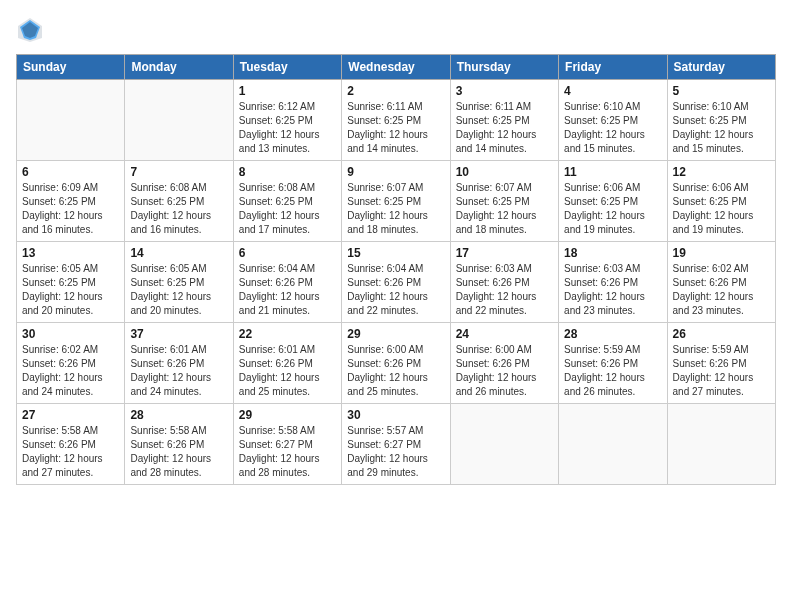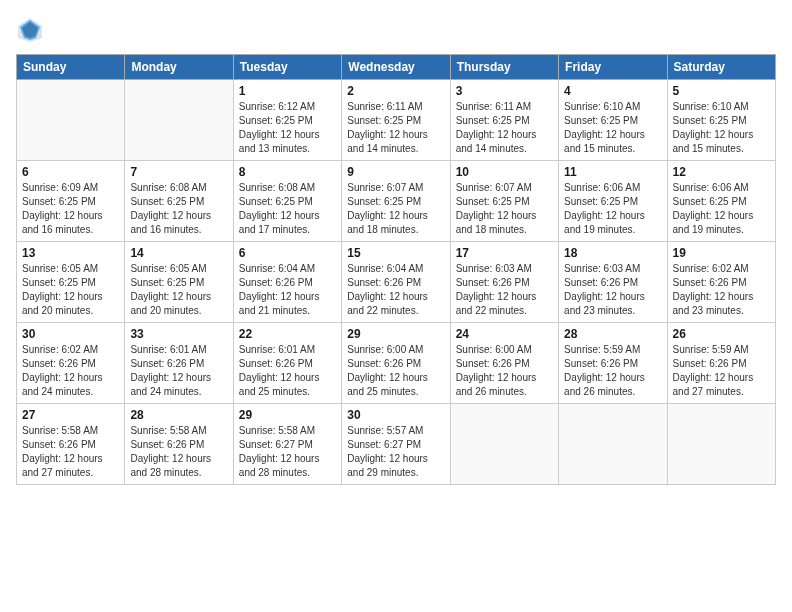--- a/index.html
+++ b/index.html
@@ -203,21 +203,21 @@
           <div class="day-num">19</div>
           <div class="day-info">Sunrise: 6:02 AM<br>Sunset: 6:26 PM<br>Daylight: 12 hours<br>and 23 minutes.</div>
         </td>
       </tr>
       <tr class="week-row">
         <td>
           <div class="day-num">30</div>
           <div class="day-info">Sunrise: 6:02 AM<br>Sunset: 6:26 PM<br>Daylight: 12 hours<br>and 24 minutes.</div>
         </td>
         <td>
-          <div class="day-num">33</div>
+          <div class="day-num">37</div>
           <div class="day-info">Sunrise: 6:01 AM<br>Sunset: 6:26 PM<br>Daylight: 12 hours<br>and 24 minutes.</div>
         </td>
         <td>
           <div class="day-num">22</div>
           <div class="day-info">Sunrise: 6:01 AM<br>Sunset: 6:26 PM<br>Daylight: 12 hours<br>and 25 minutes.</div>
         </td>
         <td>
           <div class="day-num">29</div>
           <div class="day-info">Sunrise: 6:00 AM<br>Sunset: 6:26 PM<br>Daylight: 12 hours<br>and 25 minutes.</div>
         </td>

